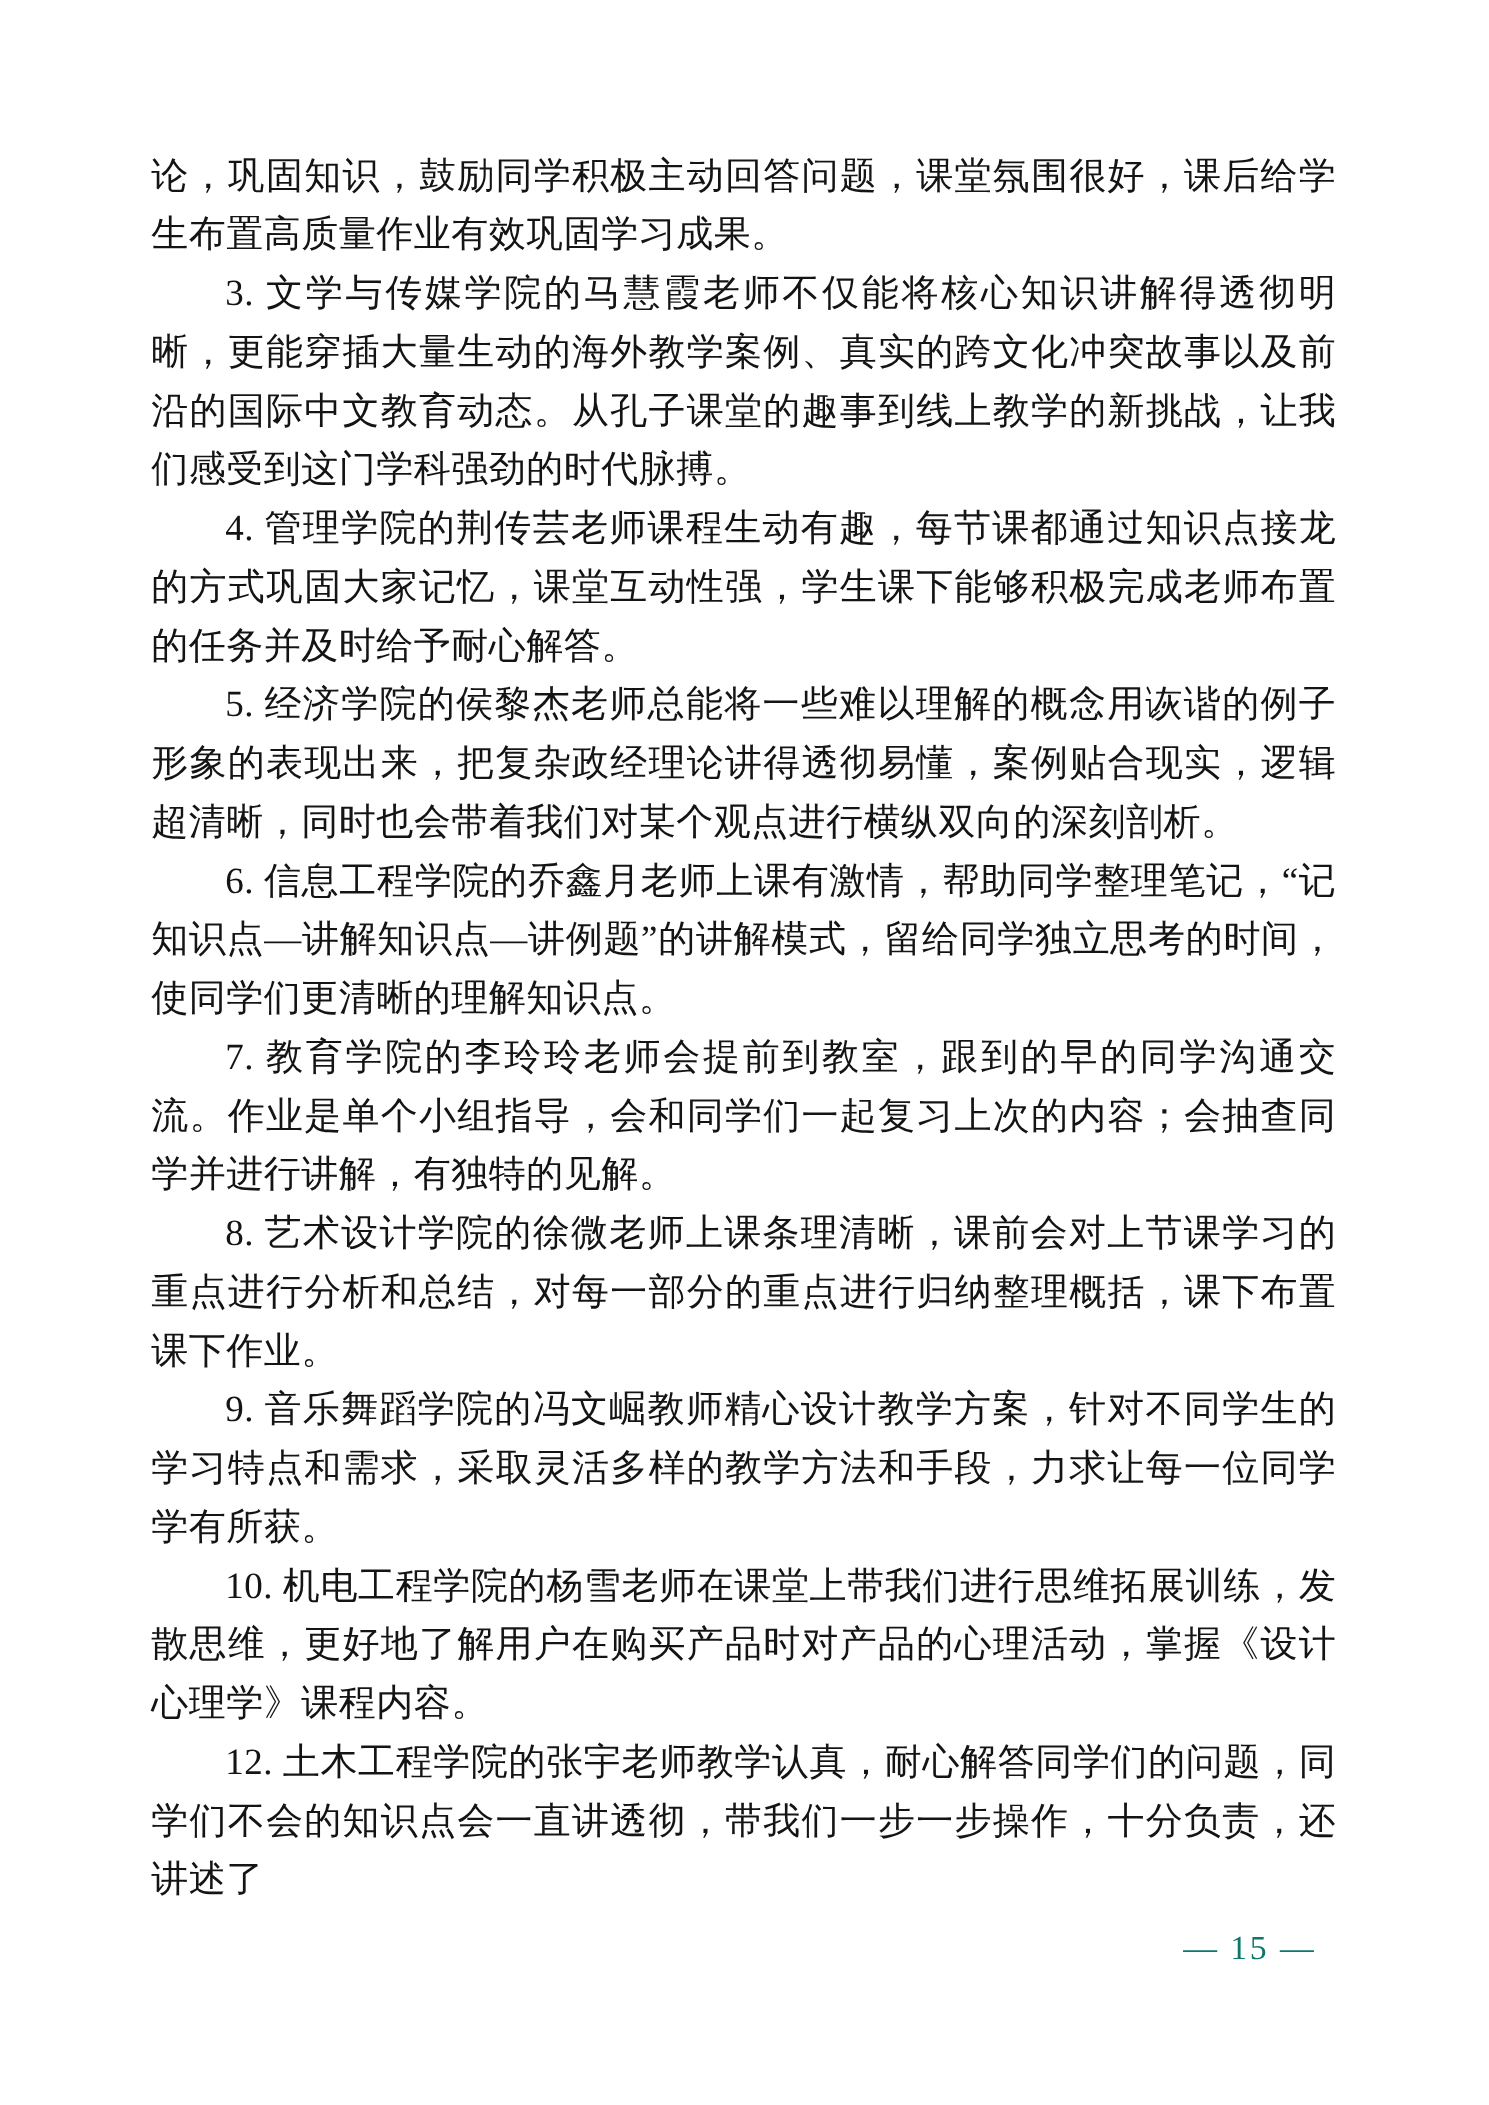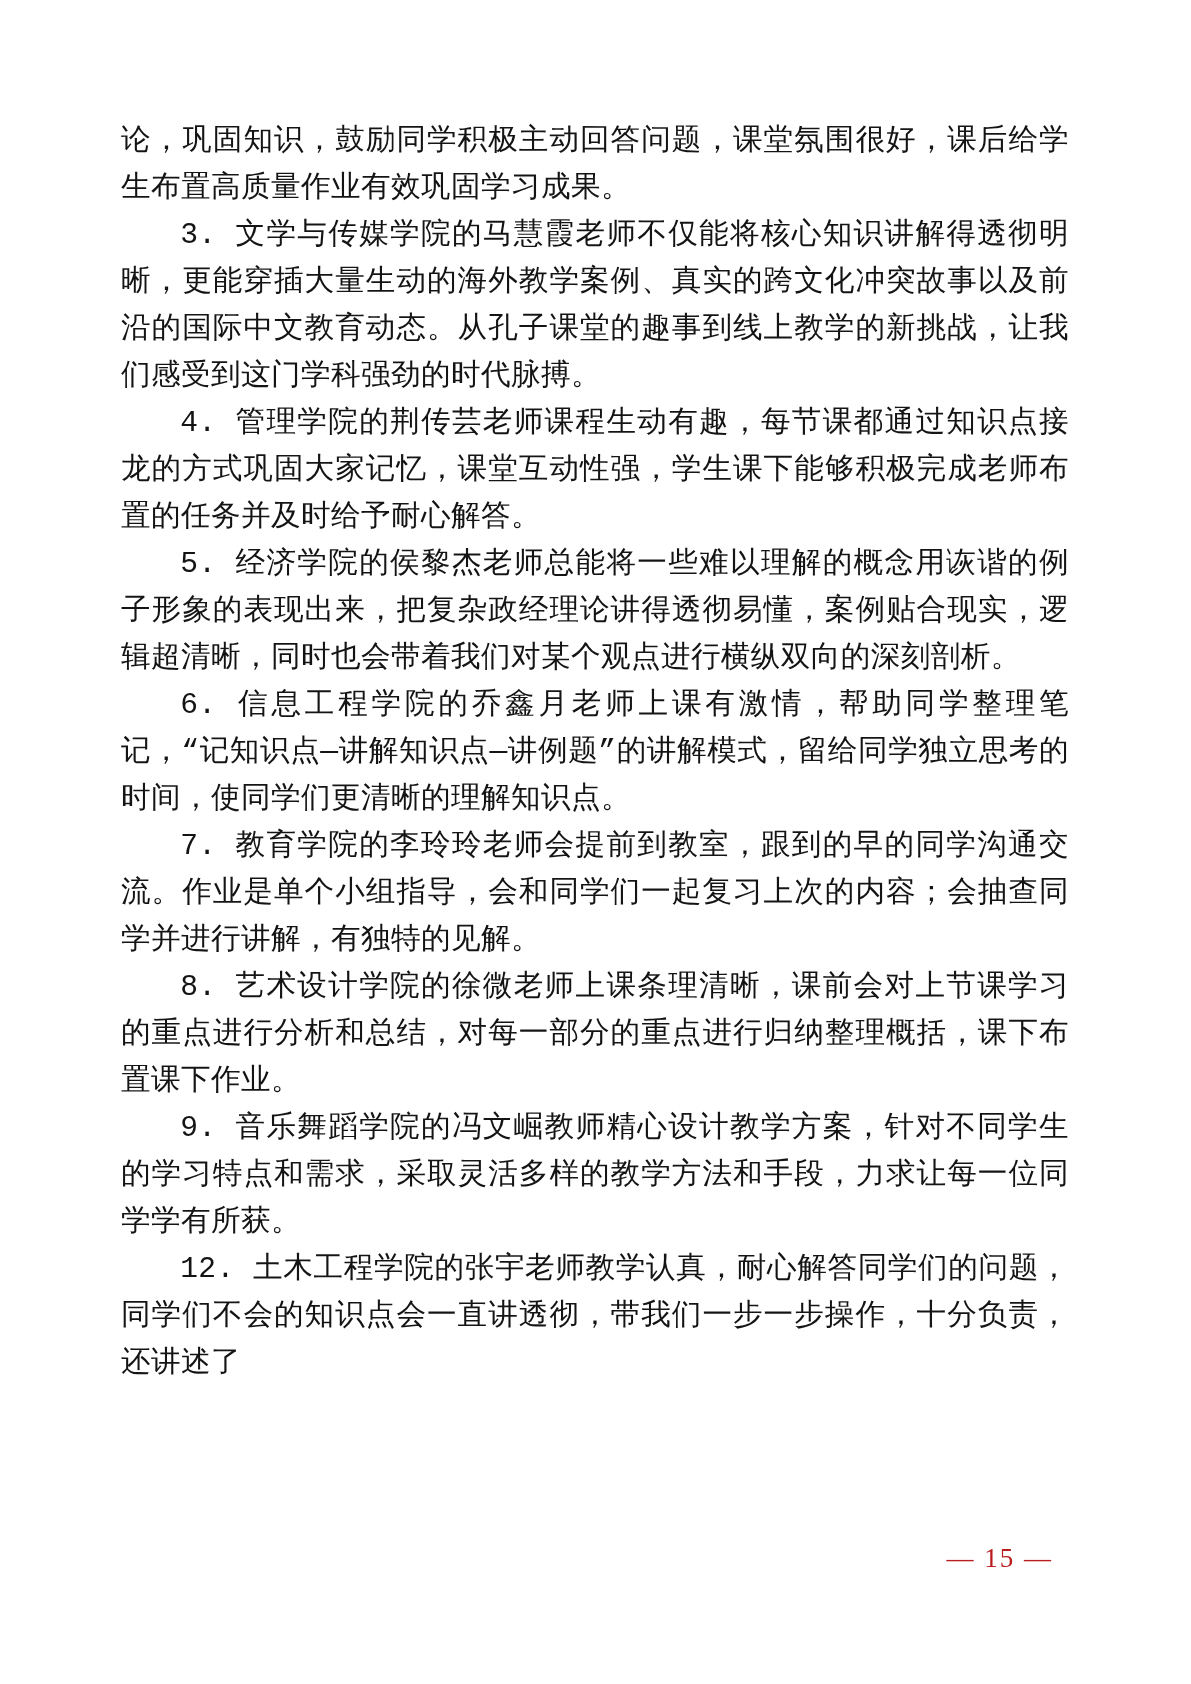--- a/index.html
+++ b/index.html
@@ -31,47 +31,47 @@
   .para {
     margin: 0;
     padding: 0;
     font-size: 29.6px;
     line-height: 47px;
     text-align: justify;
     text-align-last: left;
     text-justify: inter-character;
     letter-spacing: 0.4px;
     word-break: break-all;
-    font-family: Liberation Mono, monospace;
   }
   .para.indent {
     text-indent: 2em;
   }
   .footer {
     position: absolute;
     top: 1543px;
     right: 138px;
     font-size: 27px;
     letter-spacing: 2px;
-    color: #b91c1c;
+    color: #0f766e;
     white-space: nowrap;
   }
 </style>
 </head>
 <body>
 
 <div class="page">
 
   <div class="text-block">
     <p class="para">论，巩固知识，鼓励同学积极主动回答问题，课堂氛围很好，课后给学生布置高质量作业有效巩固学习成果。</p>
     <p class="para indent">3. 文学与传媒学院的马慧霞老师不仅能将核心知识讲解得透彻明晰，更能穿插大量生动的海外教学案例、真实的跨文化冲突故事以及前沿的国际中文教育动态。从孔子课堂的趣事到线上教学的新挑战，让我们感受到这门学科强劲的时代脉搏。</p>
     <p class="para indent">4. 管理学院的荆传芸老师课程生动有趣，每节课都通过知识点接龙的方式巩固大家记忆，课堂互动性强，学生课下能够积极完成老师布置的任务并及时给予耐心解答。</p>
     <p class="para indent">5. 经济学院的侯黎杰老师总能将一些难以理解的概念用诙谐的例子形象的表现出来，把复杂政经理论讲得透彻易懂，案例贴合现实，逻辑超清晰，同时也会带着我们对某个观点进行横纵双向的深刻剖析。</p>
     <p class="para indent">6. 信息工程学院的乔鑫月老师上课有激情，帮助同学整理笔记，“记知识点—讲解知识点—讲例题”的讲解模式，留给同学独立思考的时间，使同学们更清晰的理解知识点。</p>
     <p class="para indent">7. 教育学院的李玲玲老师会提前到教室，跟到的早的同学沟通交流。作业是单个小组指导，会和同学们一起复习上次的内容；会抽查同学并进行讲解，有独特的见解。</p>
     <p class="para indent">8. 艺术设计学院的徐微老师上课条理清晰，课前会对上节课学习的重点进行分析和总结，对每一部分的重点进行归纳整理概括，课下布置课下作业。</p>
     <p class="para indent">9. 音乐舞蹈学院的冯文崛教师精心设计教学方案，针对不同学生的学习特点和需求，采取灵活多样的教学方法和手段，力求让每一位同学学有所获。</p>
+    <p class="para indent">10. 机电工程学院的杨雪老师在课堂上带我们进行思维拓展训练，发散思维，更好地了解用户在购买产品时对产品的心理活动，掌握《设计心理学》课程内容。</p>
     <p class="para indent">12. 土木工程学院的张宇老师教学认真，耐心解答同学们的问题，同学们不会的知识点会一直讲透彻，带我们一步一步操作，十分负责，还讲述了</p>
   </div>
 
   <div class="footer">— 15 —</div>
 
 </div>
 
 </body></html>

